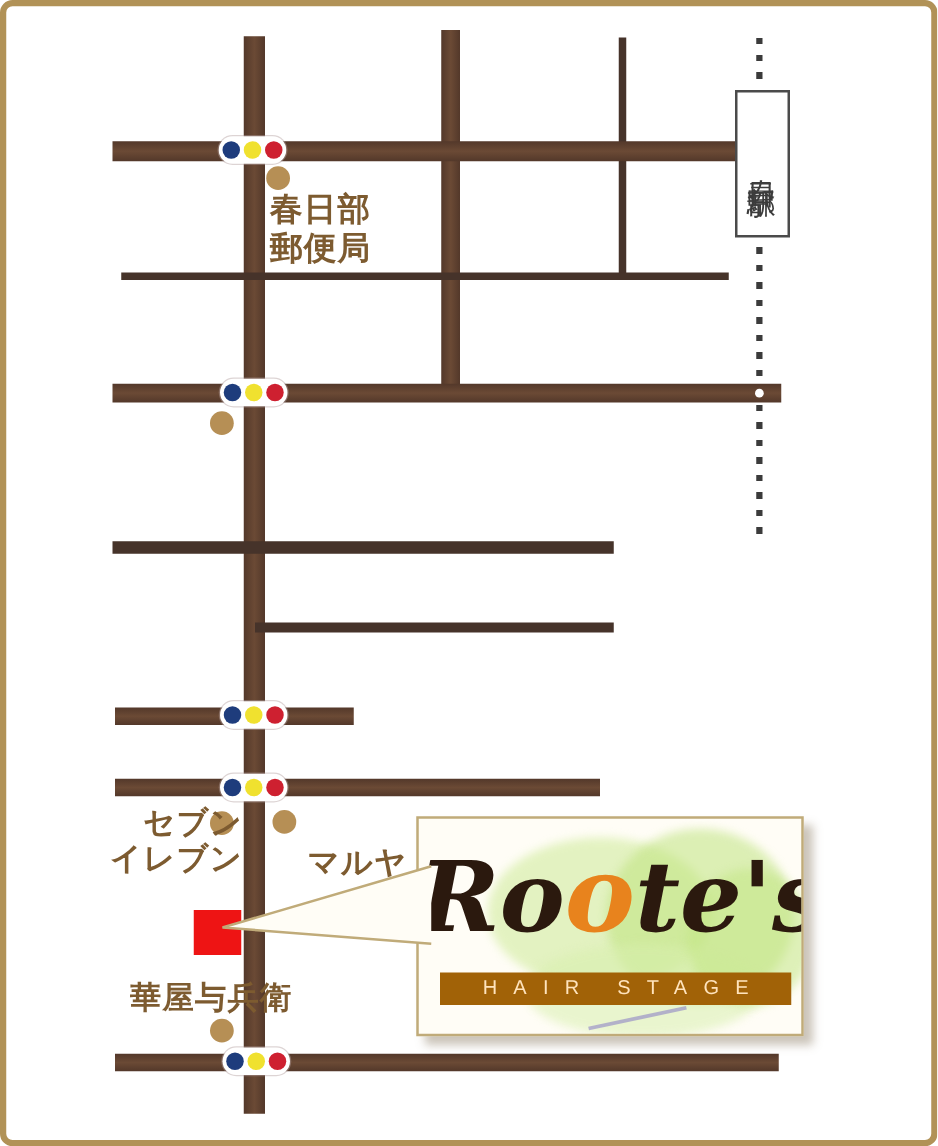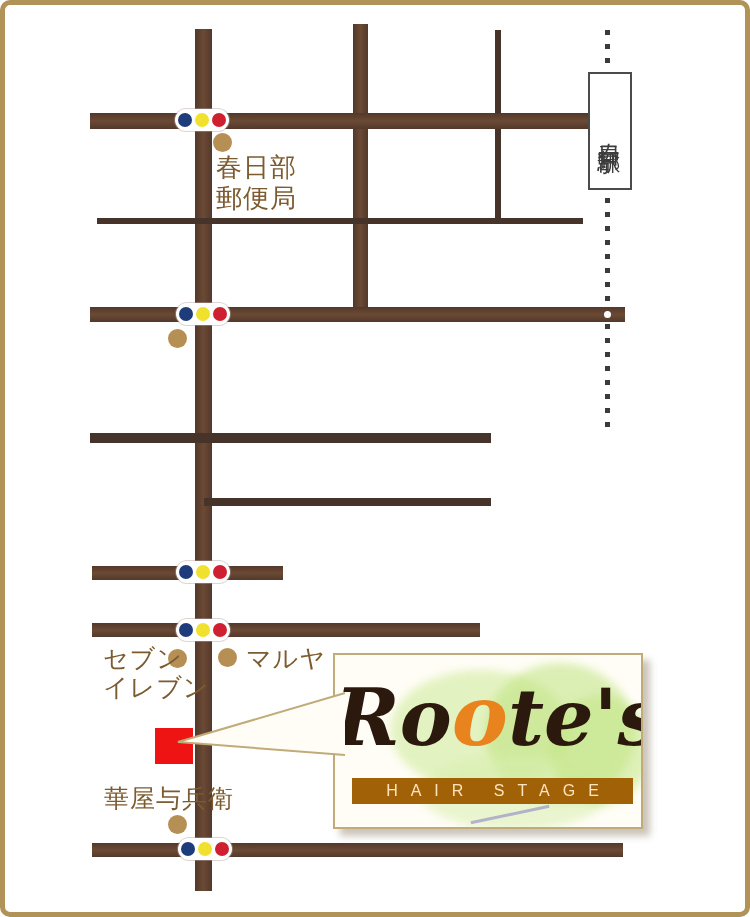--- a/index.html
+++ b/index.html
@@ -40,21 +40,21 @@
     z-index:5;display:flex;align-items:center;justify-content:space-between;
     padding:0 3px;box-sizing:border-box;box-shadow:0 0 0 1px rgba(180,160,160,.45);
   }
   .tl i{width:14px;height:14px;border-radius:50%;display:block;}
   .tl .b{background:#1e3c7c;}
   .tl .y{background:#f0e12f;}
   .tl .r{background:#ce2030;}
   
   .poi{position:absolute;width:19px;height:19px;border-radius:50%;background:#b68f55;z-index:4;}
   .lbl{
-    position:absolute;color:#7d5b30;font-weight:normal;font-size:25px;line-height:29px;
+    position:absolute;color:#7d5b30;font-weight:bold;font-size:25px;line-height:29px;
     white-space:pre-line;z-index:4;letter-spacing:1px;
   }
   
   .salon-marker{position:absolute;left:155px;top:728px;width:38px;height:36px;background:#ee1414;z-index:4;}
   
   .callout{
     position:absolute;left:333px;top:653px;width:310px;height:176px;z-index:6;
     background:#fffdf6;border:2px solid #c0ab79;box-sizing:border-box;
     box-shadow:7px 7px 7px rgba(140,125,100,.45);overflow:hidden;
   }
@@ -128,23 +128,23 @@
     </div>
 
   <div class="poi" style="left:213px;top:133px;"></div>
   <div class="poi" style="left:168px;top:329px;"></div>
   <div class="poi" style="left:168px;top:649px;"></div>
   <div class="poi" style="left:218px;top:648px;"></div>
   <div class="poi" style="left:168px;top:815px;"></div>
 
   <div class="lbl" style="left:216px;top:152px;font-size:26px;line-height:31px;">春日部
 郵便局</div>
-  <div class="lbl" style="left:103px;top:644px;">セブン
+  <div class="lbl" style="left:88px;top:644px;text-align:right;">セブン
 イレブン</div>
-  <div class="lbl" style="left:246px;top:644px;text-align:center;">マルヤ</div>
+  <div class="lbl" style="left:246px;top:676px;text-align:center;">マルヤ</div>
   <div class="lbl" style="left:60px;top:784px;margin-left:44px;">華屋与兵衛</div>
 
   <div class="salon-marker"></div>
 
   <div class="callout">
     <div class="leaf" style="left:55px;top:15px;width:180px;height:120px;background:#cdea96;"></div>
     <div class="leaf" style="left:150px;top:8px;width:150px;height:140px;background:#bfe37f;"></div>
     <div class="leaf" style="left:85px;top:100px;width:190px;height:75px;background:#d8efae;"></div>
     <div class="leaf" style="left:215px;top:40px;width:100px;height:110px;background:#c3e685;"></div>
     <div class="scissor-stroke"></div>

